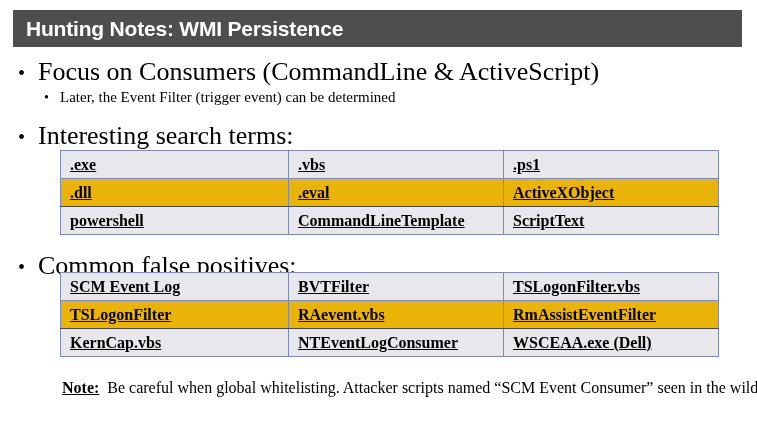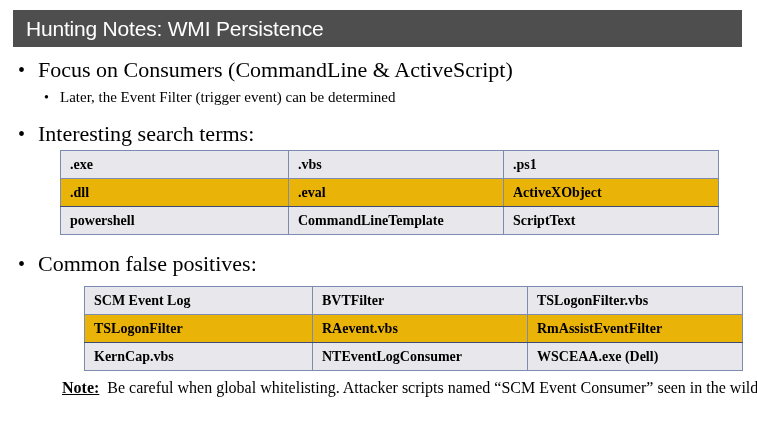--- a/index.html
+++ b/index.html
@@ -22,21 +22,21 @@
     left: 13px;
     top: 10px;
     width: 729px;
     height: 37px;
     background: #4e4e4e;
     display: flex;
     align-items: center;
   }
   #title-banner .title-text {
     font-family: "Liberation Sans", "DejaVu Sans", sans-serif;
-    font-weight: normal;
+    font-weight: bold;
     font-size: 21px;
     color: #ffffff;
     letter-spacing: -0.2px;
     padding-left: 13px;
     white-space: nowrap;
   }
 
   
   .bullet-l1 {
     position: absolute;
@@ -46,21 +46,21 @@
     white-space: nowrap;
   }
   .bullet-l1 .dot {
     font-size: 20px;
     line-height: 1;
     width: 20px;
     flex: 0 0 20px;
     color: #000;
   }
   .bullet-l1 .txt {
-    font-size: 22px;
+    font-size: 26px;
     line-height: 1.05;
   }
 
   .bullet-l2 {
     position: absolute;
     left: 44px;
     display: flex;
     align-items: baseline;
     white-space: nowrap;
   }
@@ -84,41 +84,41 @@
   
   .slide-table {
     position: absolute;
     border-collapse: collapse;
     table-layout: fixed;
     border: 1px solid #3a4a73;
     font-family: "Liberation Serif", "DejaVu Serif", serif;
   }
   .slide-table td {
     border: 1px solid #7d8bb0;
-    font-size: 14px;
+    font-size: 16px;
     font-weight: bold;
     padding: 0 0 0 9px;
     vertical-align: middle;
     white-space: nowrap;
     overflow: hidden;
+    text-decoration: underline;
   }
   .slide-table tr.row-light td { background: #e7e7ec; }
   .slide-table tr.row-dark  td { background: #eab308; }
   .slide-table tr.row-dark  td { border-top-color: #3a4a73; border-bottom-color: #3a4a73; }
 
   #table-search-terms {
     left: 60px;
     top: 150px;
     width: 658px;
   }
   #table-false-positives {
     left: 60px;
-    top: 286px;
+    top: 272px;
     width: 658px;
-    margin-left: 24px;
   }
   .slide-table tr { height: 28px; }
 
   .col-1 { width: 228px; }
   .col-2 { width: 215px; }
   .col-3 { width: 215px; }
 
   
   #note-line {
     position: absolute;

